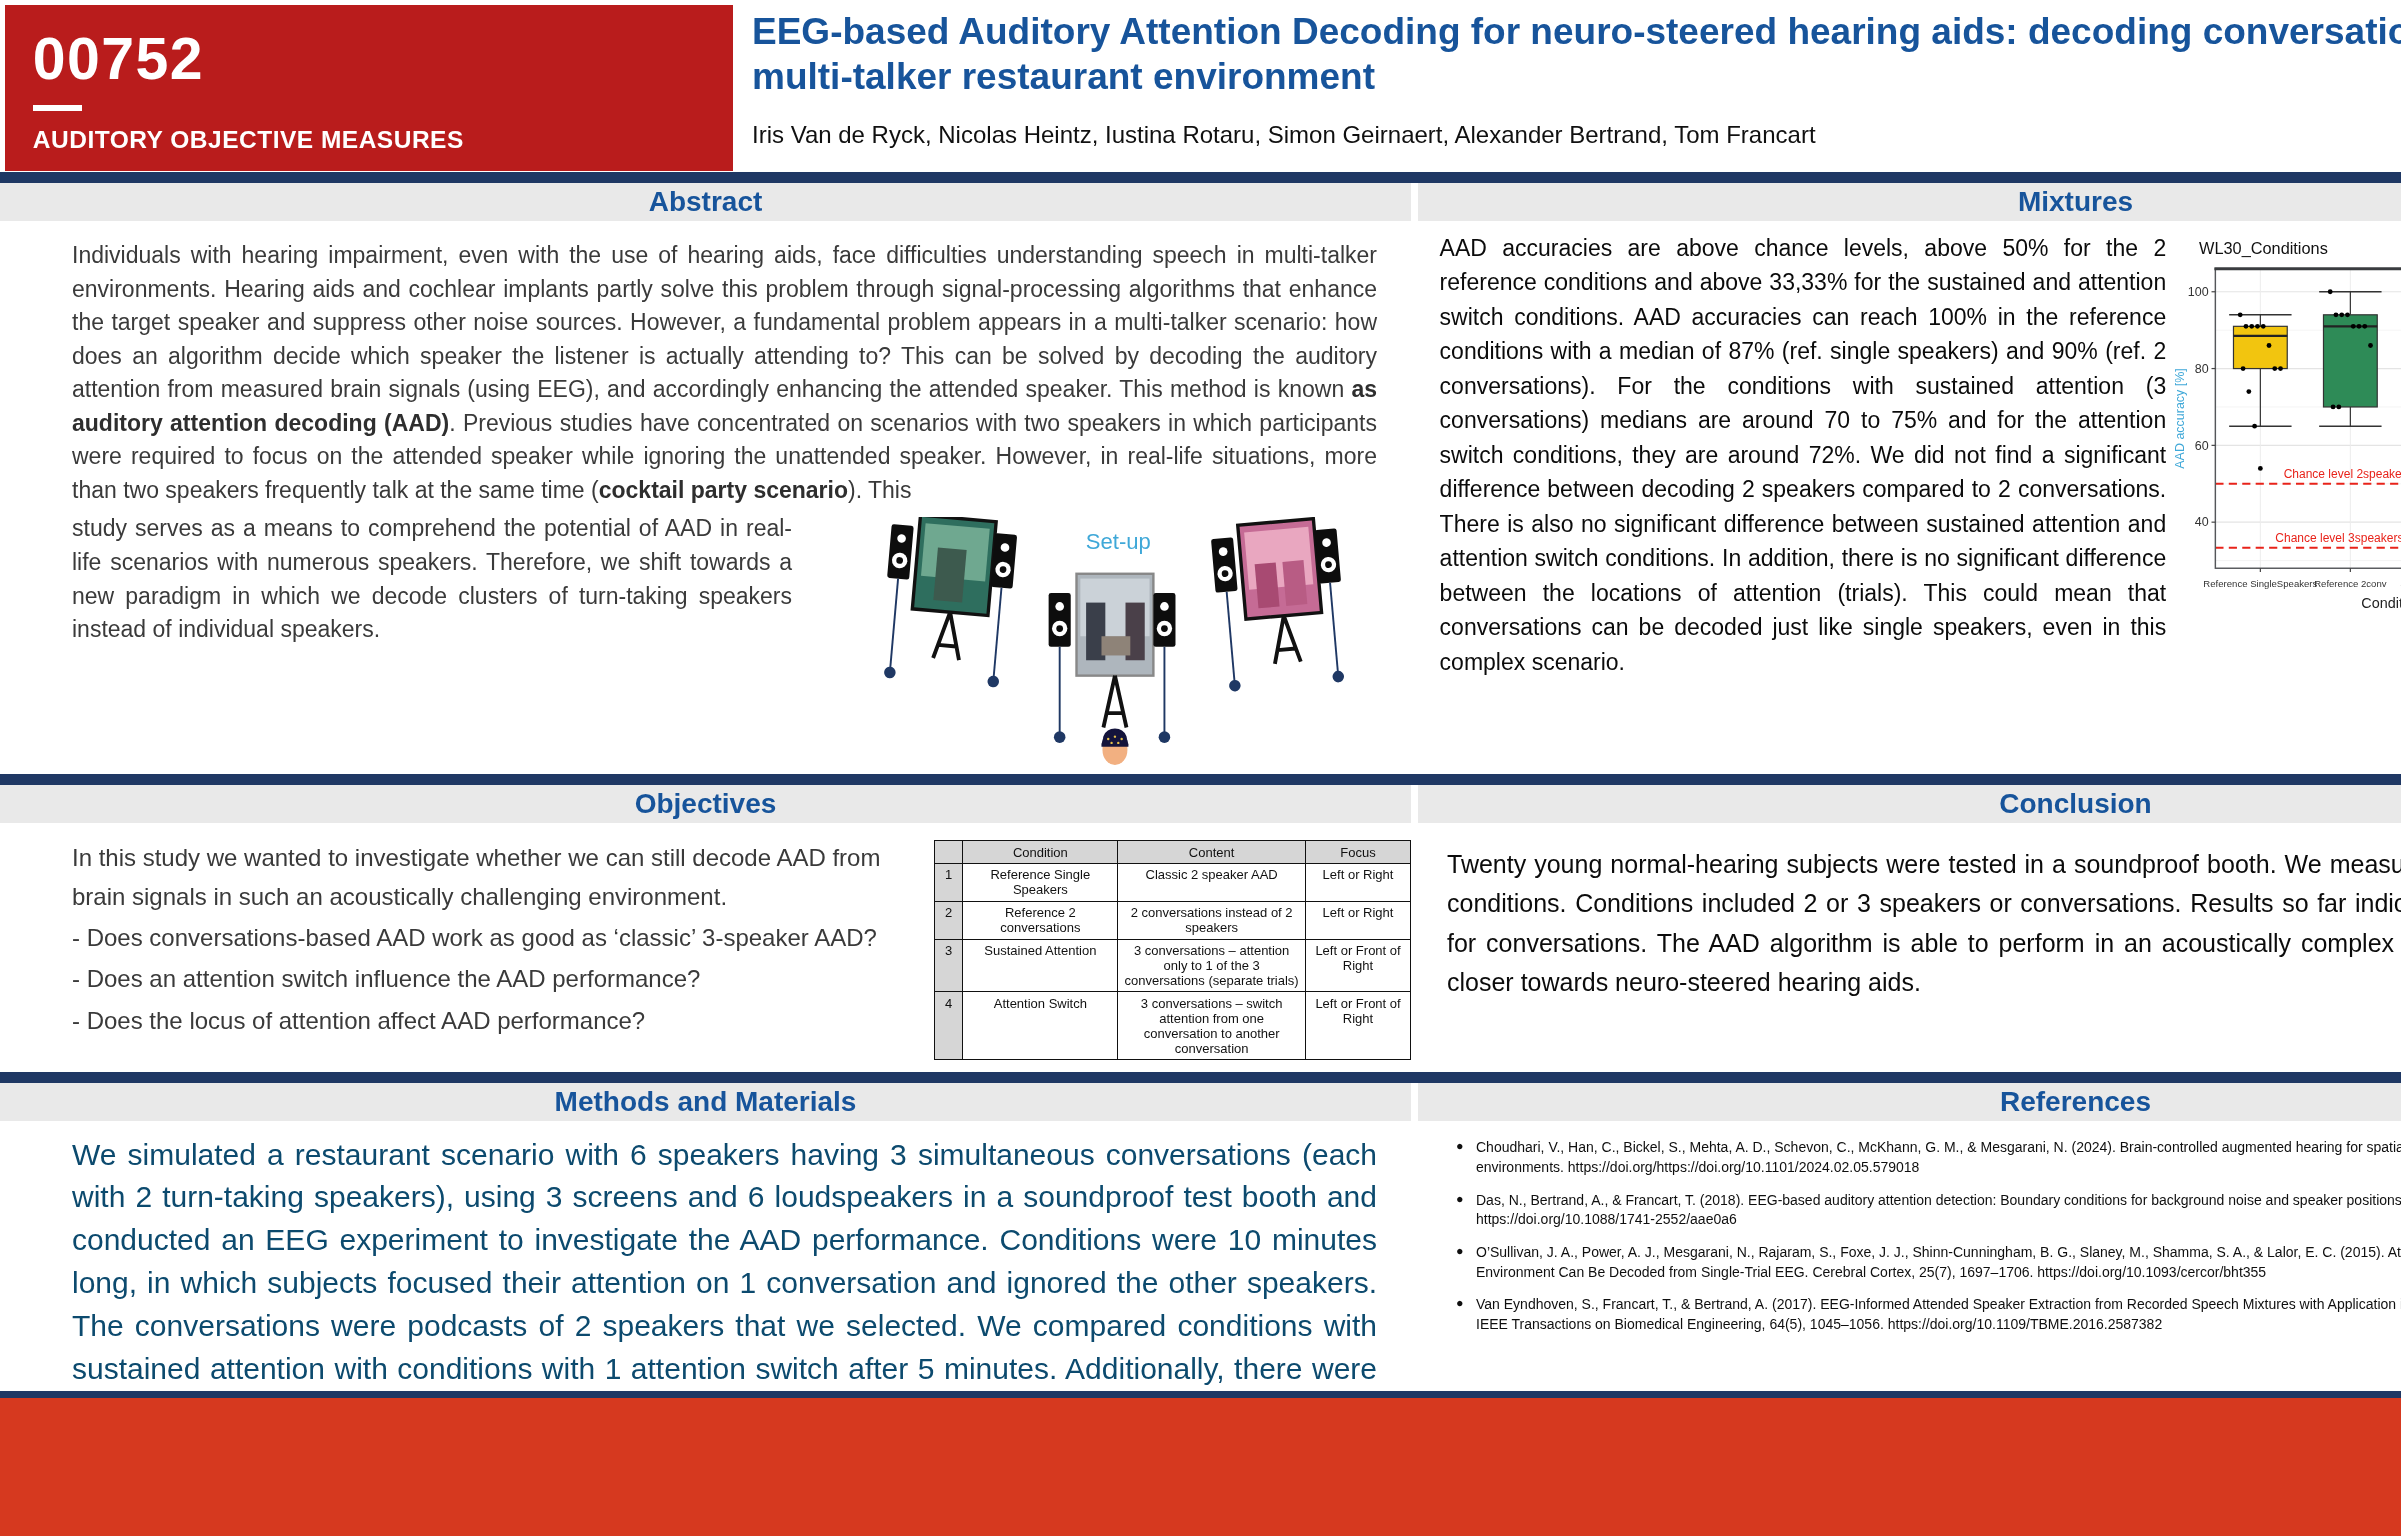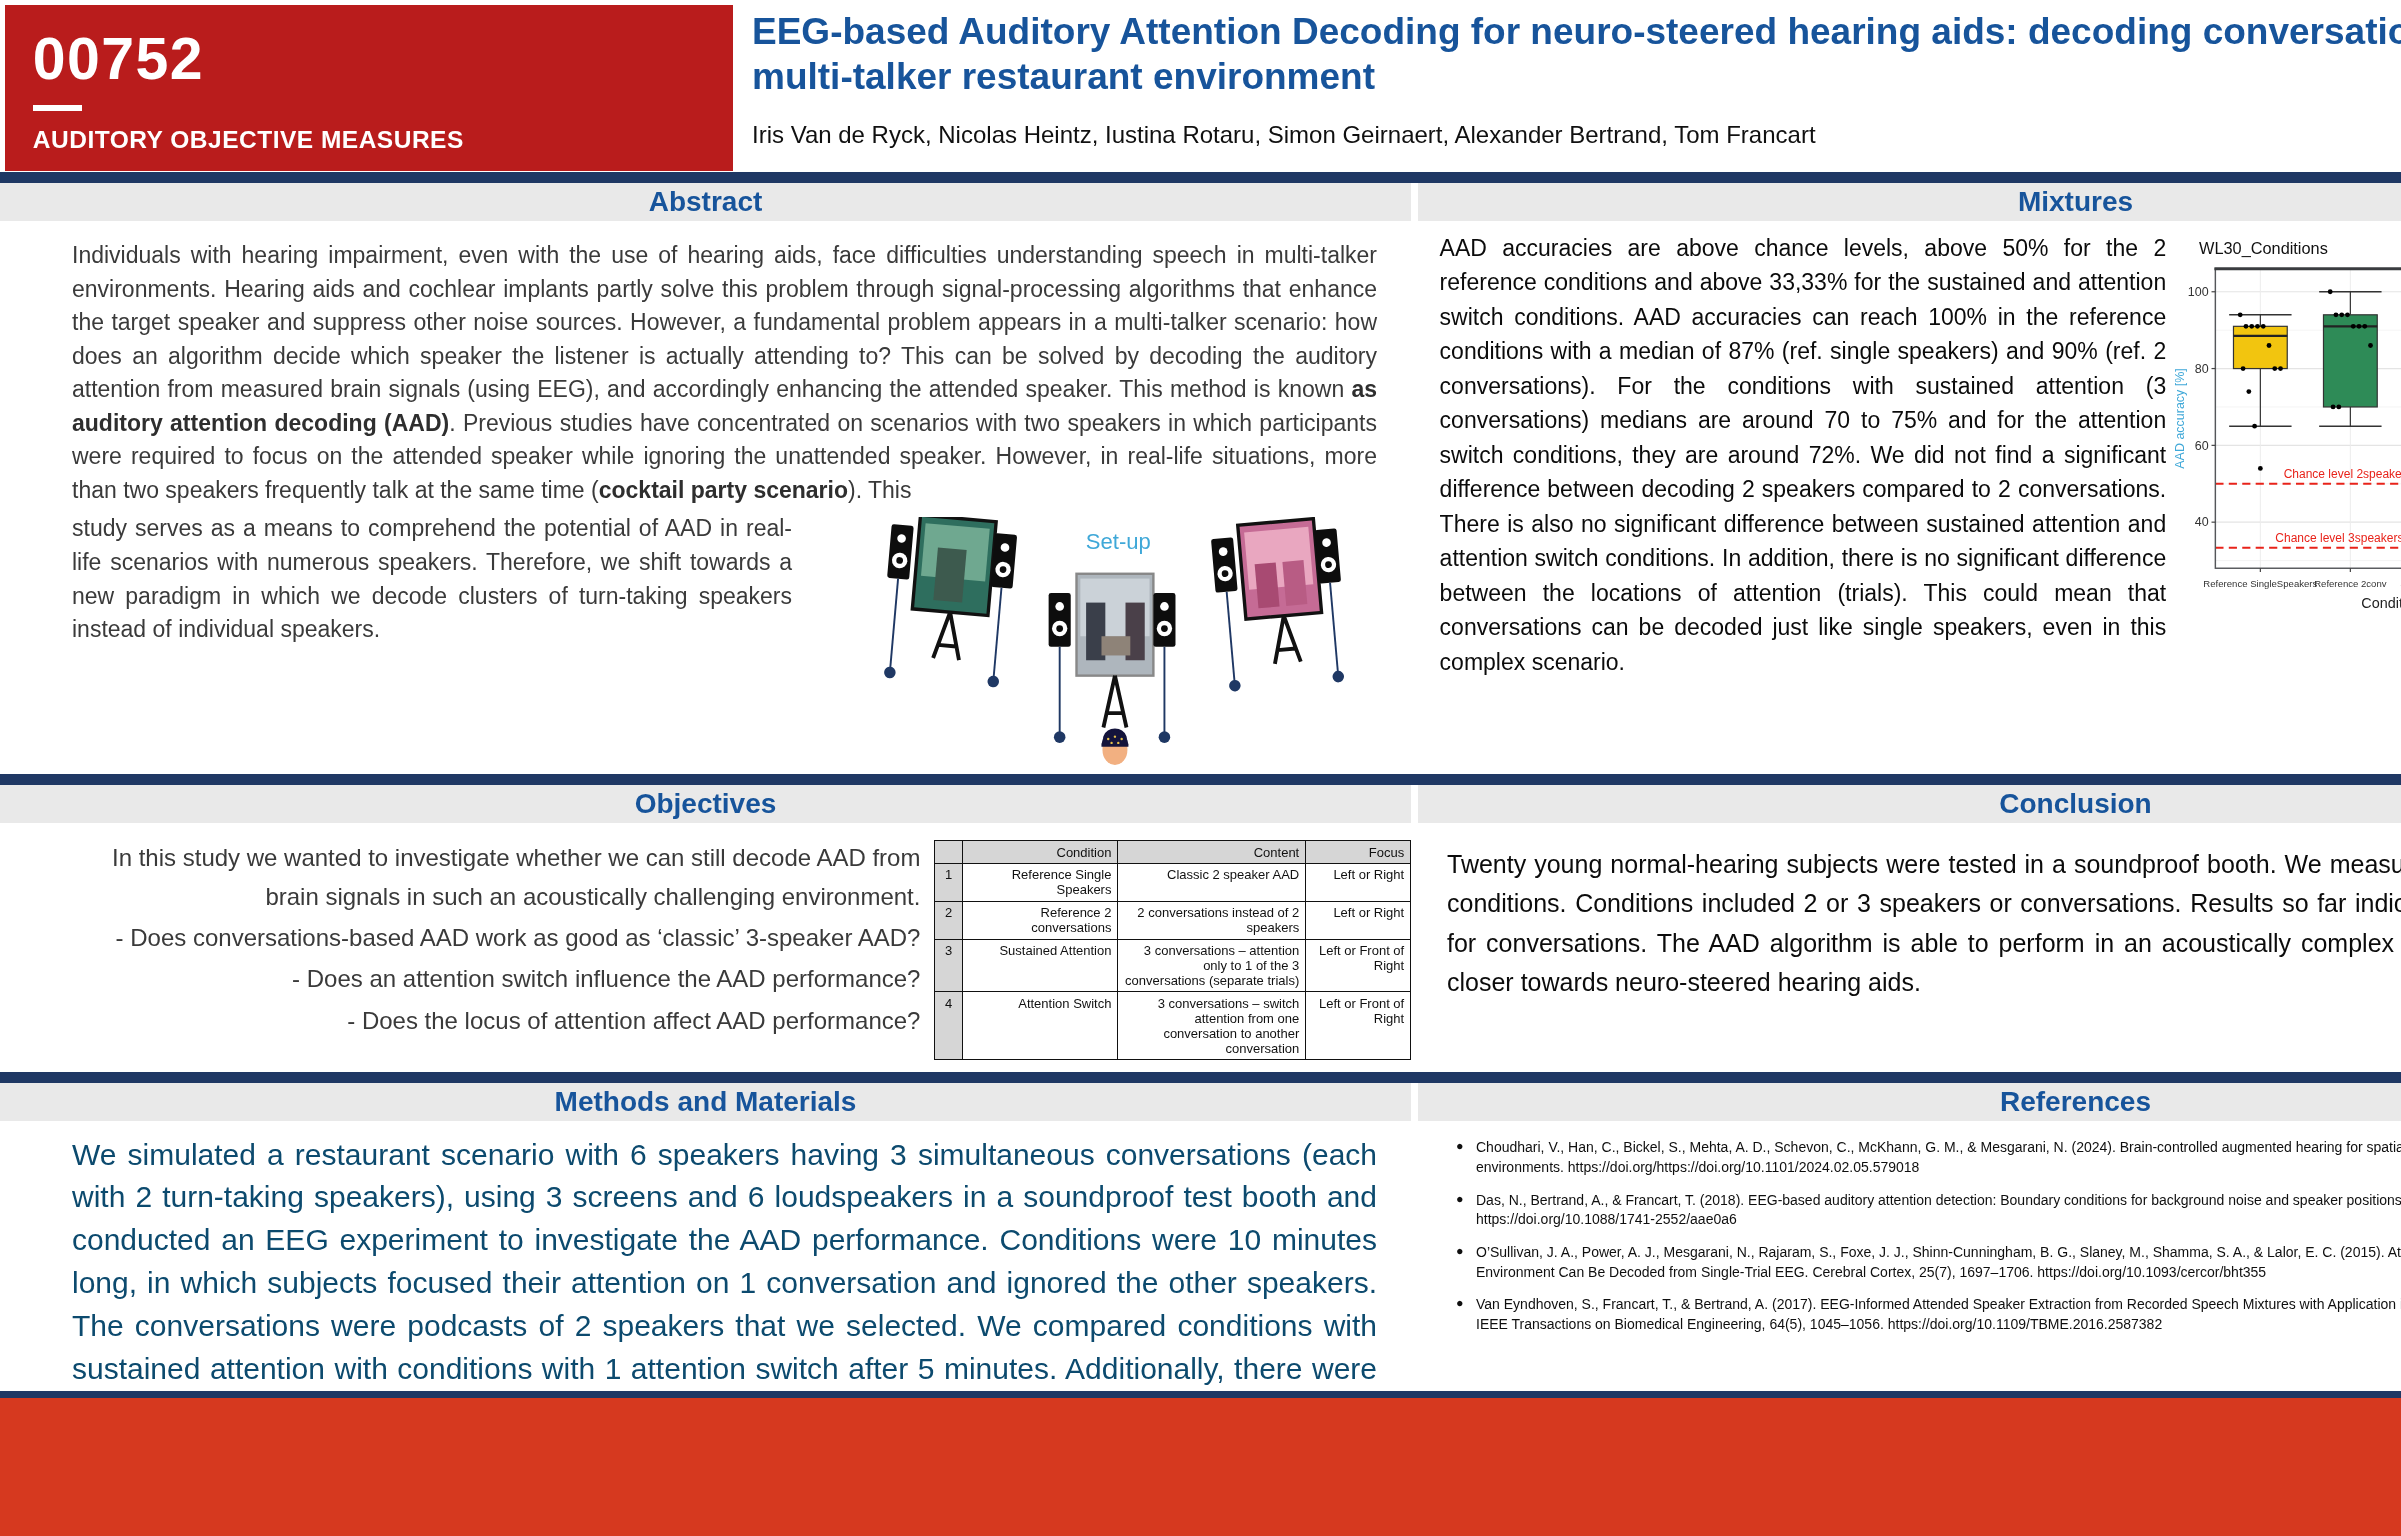--- a/index.html
+++ b/index.html
@@ -34,24 +34,24 @@
   .bold{font-weight:bold;color:#2E2E2E;}
   .setup-fig{position:absolute;right:14.4px;bottom:7.7px;width:567px;height:250px;}
 
   
   .res-wrap{display:flex;margin-top:9.6px;}
   .res-text{width:728px;padding-left:21.6px;font-size:23px;line-height:1.5;text-align:justify;color:#0B0B0B;}
   .res-chart{flex:1;padding-top:7.7px;padding-left:4.8px;}
 
   
   .obj-wrap{display:flex;margin-top:16.3px;}
-  .obj-text{width:860px;padding-left:72px;font-size:24px;line-height:1.6;color:#3A3A3A;text-align:right;}
+  .obj-text{width:860px;padding-left:72px;font-size:24px;line-height:1.6;color:#3A3A3A;}
   .obj-line{margin-bottom:2.9px;}
   .cond-table{margin-left:13.4px;margin-top:1px;border-collapse:collapse;font-size:13px;color:#111;}
-  .cond-table th,.cond-table td{border:1.4px solid #111;padding:3.4px 5.8px;text-align:right;vertical-align:top;}
+  .cond-table th,.cond-table td{border:1.4px solid #111;padding:3.4px 5.8px;text-align:center;vertical-align:top;}
   .cond-table th{background:#D6D6D6;font-weight:normal;}
   .cond-table td.idx{background:#D6D6D6;text-align:center;width:16.3px;}
   .cond-table td.cond{width:144px;} .cond-table td.cont{width:178px;} .cond-table td.foc{width:94px;}
 
   
   .concl-body{margin:21.6px 34px 0 29px;font-size:25px;line-height:1.58;text-align:justify;color:#0B0B0B;}
 
   
   .meth-body{margin:12.5px 34px 0 72px;font-size:30px;line-height:1.43;text-align:justify;color:#0c4a6e;}
 

